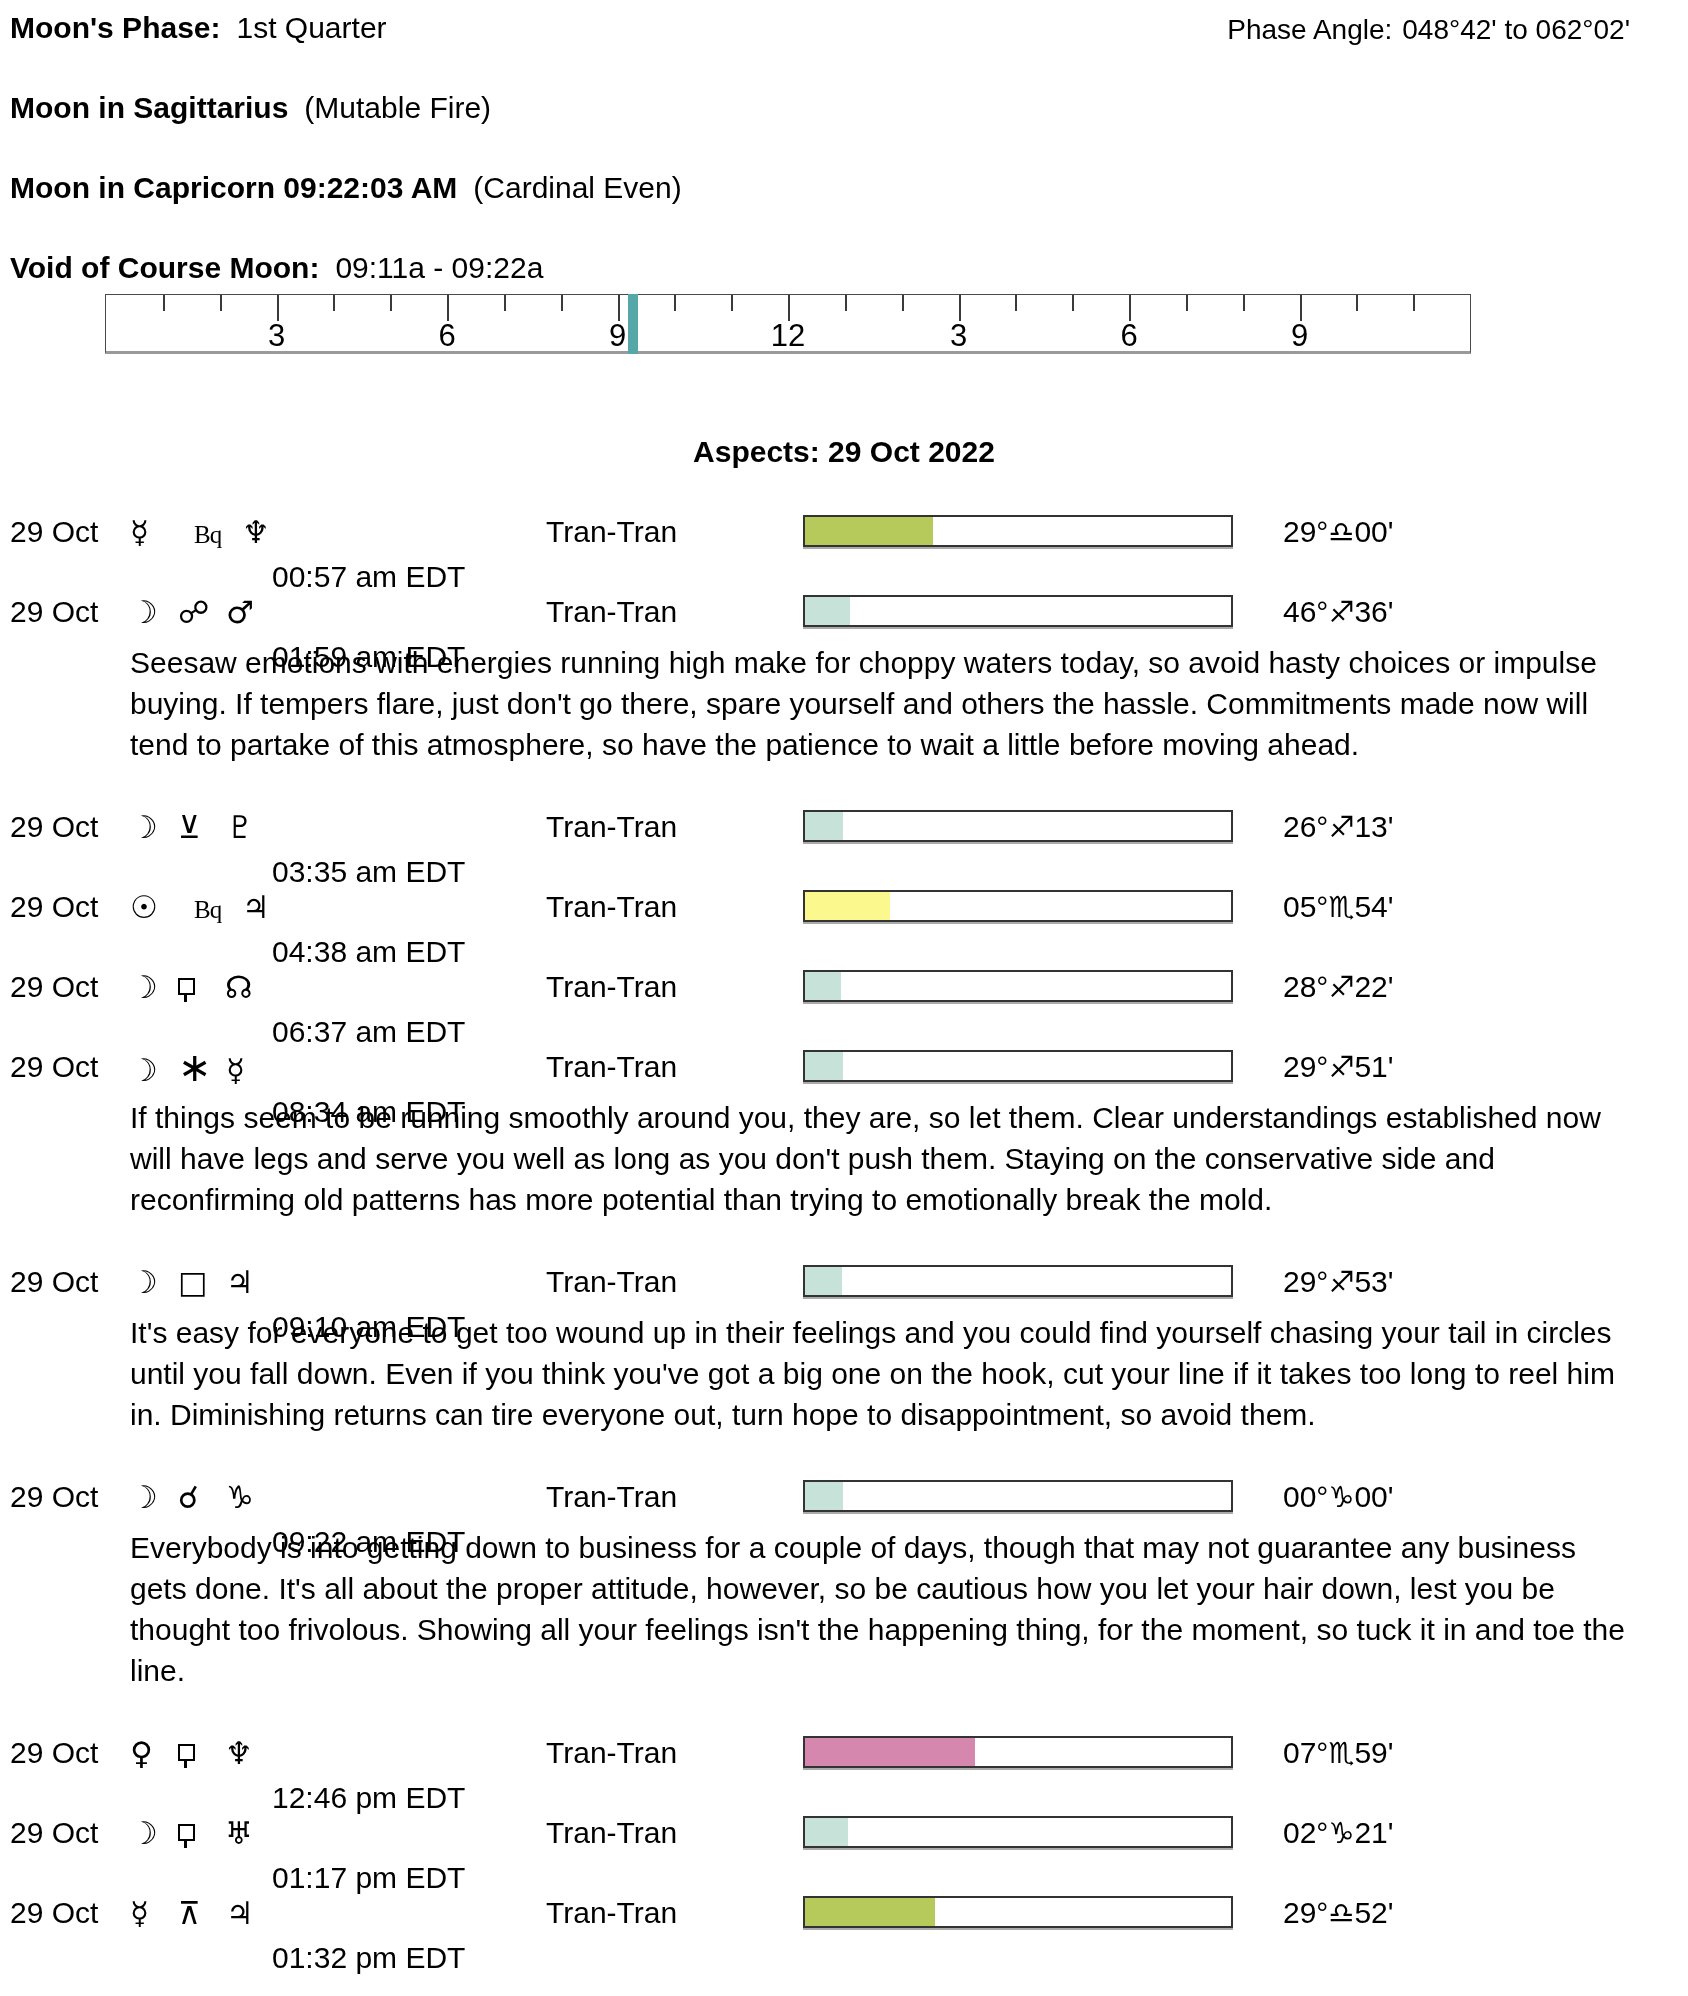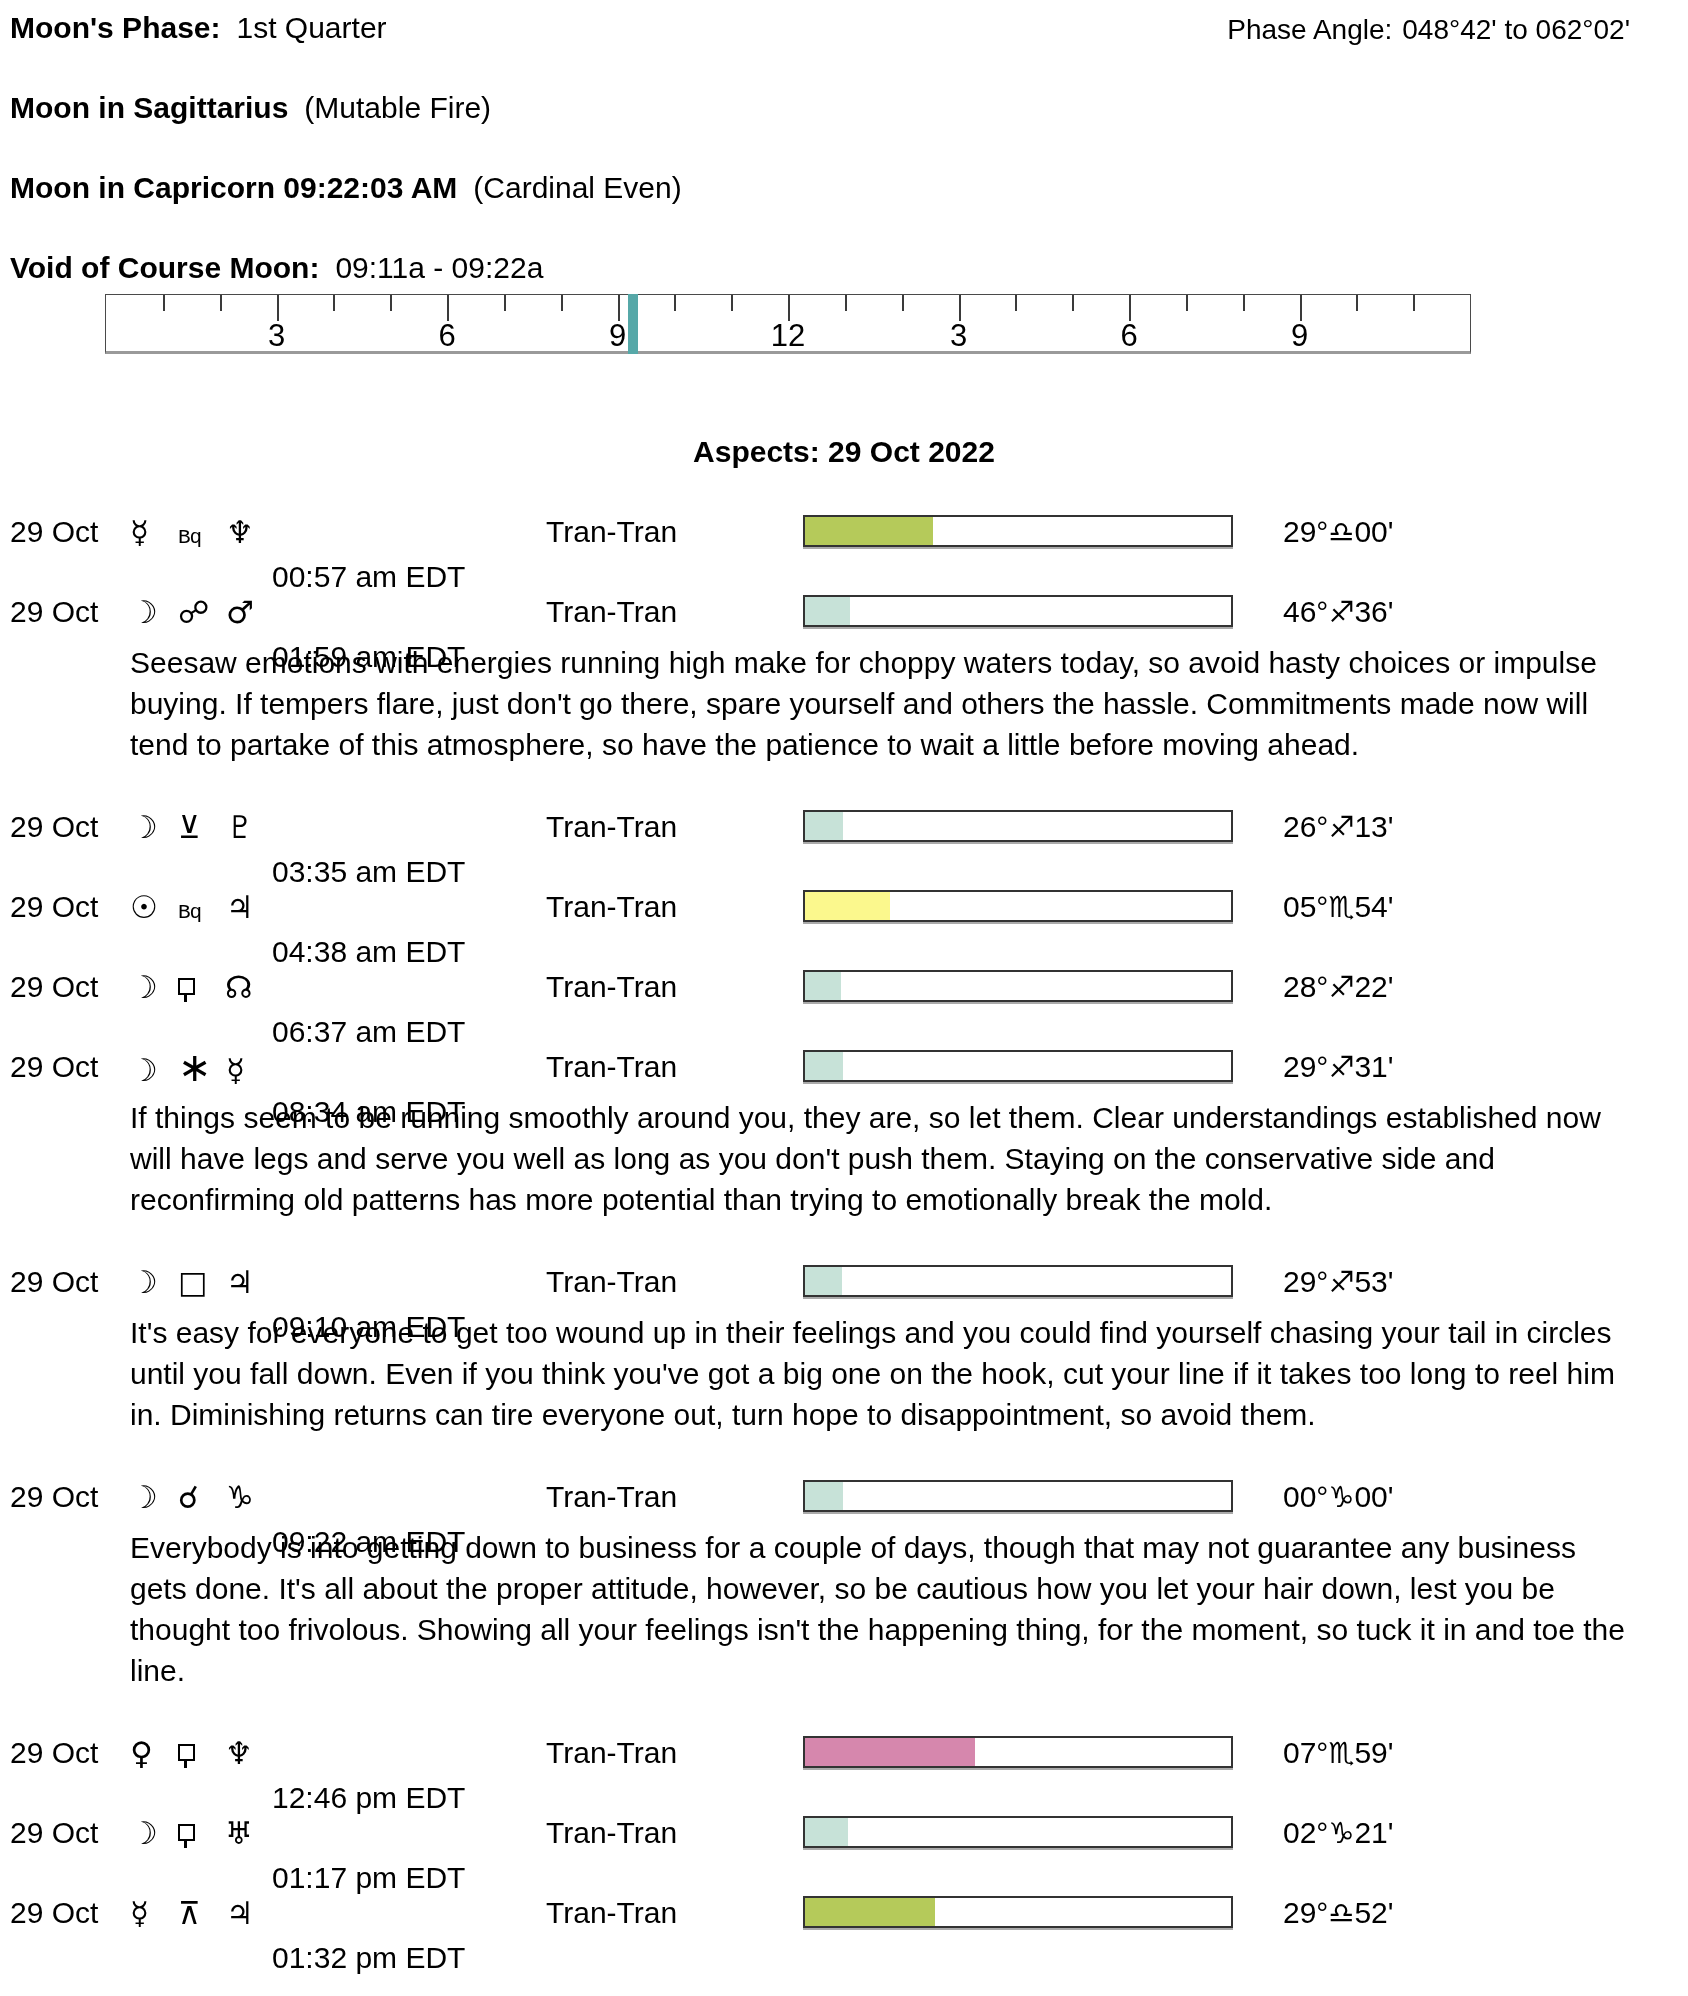--- a/index.html
+++ b/index.html
@@ -42,21 +42,21 @@
     left:803px;top:1px;width:426px;height:28px;display:block;
     border:2px solid #333;background:#fff;box-shadow:0 2px 0 #aaa;
   }
   .fill{display:block;height:100%;}
   .c-val{left:1283px;}
   .glyph-font{font-family:"DejaVu Sans", sans-serif;}
   .glyph{
     display:inline-block;min-width:42px;margin-right:6px;
     font-family:"DejaVu Sans", sans-serif;font-size:31px;
   }
-  .g-biquintile{font-family:Liberation Mono, monospace;font-size:21px;letter-spacing:-1px;}
+  .g-biquintile{font-family:Liberation Serif, serif;font-size:25px;letter-spacing:-1px;margin-left:16px;}
   .g-sextile{font-size:40px;}
   .g-sesquiquadrate{
     min-width:0;width:13px;height:13px;border:2.5px solid #000;
     transform:translateY(-3px);position:relative;margin-right:30px;
   }
   .g-sesquiquadrate::after{
     content:"";position:absolute;left:4px;bottom:-9px;width:2.5px;height:8px;background:#000;
   }
   .sign{font-size:29px;}
   .desc{
@@ -187,21 +187,21 @@
 
   <div class="aspect-row">
     <div class="row-line">
       <span class="c-date">29 Oct</span>
       <span class="c-sym"><span class="glyph g-moon">☽</span><span class="glyph g-sextile">∗</span><span class="glyph g-mercury">☿</span></span>
       <span class="c-time">08:34 am EDT</span>
       <span class="c-tran">Tran-Tran</span>
       <span class="c-bar">
           <span class="fill" style="width: 9%; background: rgb(199, 226, 216);"></span>
         </span>
-      <span class="c-val"><span class="deg">29°</span><span class="sign glyph-font">♐</span><span class="min">31'</span></span>
+      <span class="c-val"><span class="deg">29°</span><span class="sign glyph-font">♐</span><span class="min">51'</span></span>
     </div>
   <p class="desc">If things seem to be running smoothly around you, they are, so let them. Clear understandings established now will have legs and serve you well as long as you don't push them. Staying on the conservative side and reconfirming old patterns has more potential than trying to emotionally break the mold.</p>
     </div>
 
   <div class="aspect-row">
     <div class="row-line">
       <span class="c-date">29 Oct</span>
       <span class="c-sym"><span class="glyph g-moon">☽</span><span class="glyph g-square">□</span><span class="glyph g-jupiter">♃</span></span>
       <span class="c-time">09:10 am EDT</span>
       <span class="c-tran">Tran-Tran</span>

